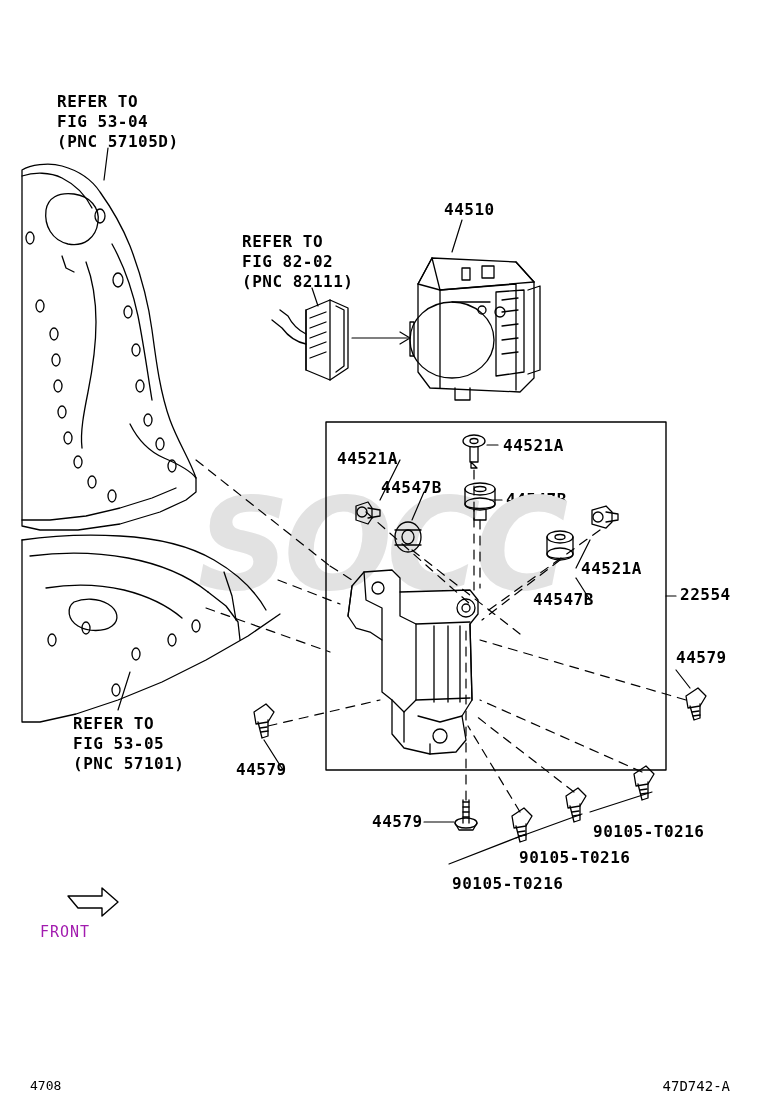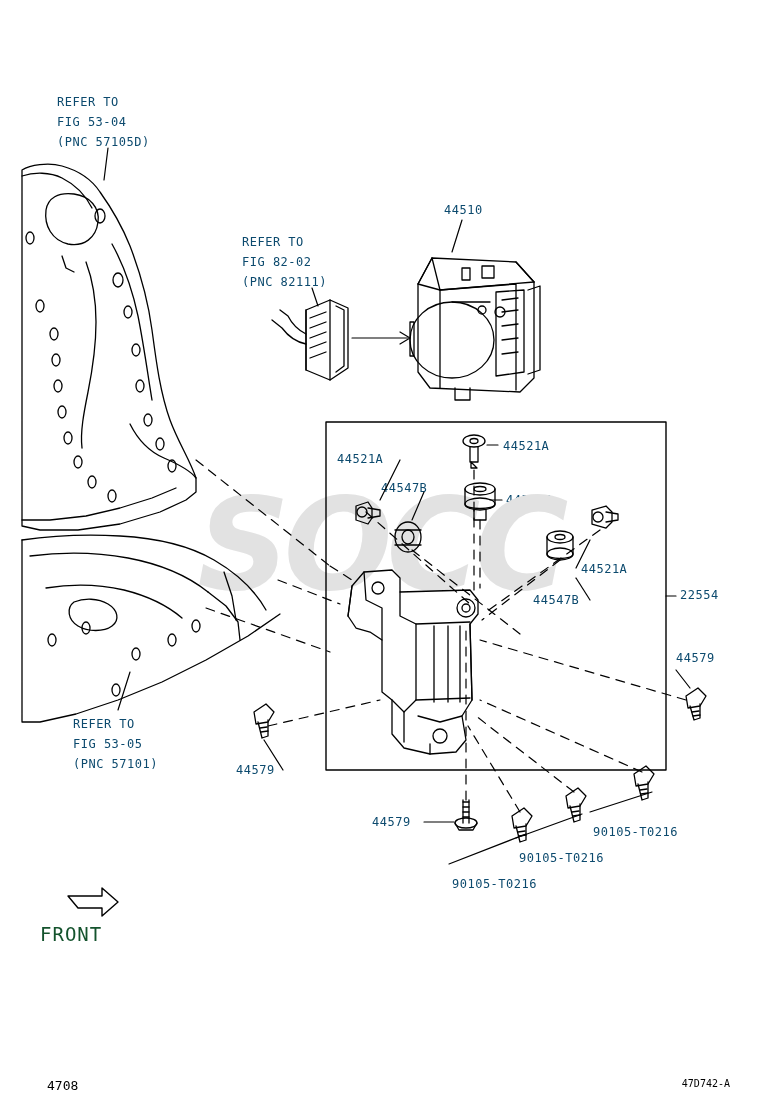--- a/index.html
+++ b/index.html
@@ -20,48 +20,48 @@
     width: 760px; height: 1112px;
   }
   svg.art {
     position: absolute;
     left: 0; top: 0;
     width: 760px; height: 1112px;
   }
   .lbl {
     position: absolute;
     font-family: "DejaVu Sans Mono", monospace;
-    font-size: 12px;
-    font-weight: normal;
+    font-size: 16px;
+    font-weight: bold;
     letter-spacing: 0.5px;
     line-height: 20px;
     white-space: pre;
-    color: #0c4a6e;
+    color: #000000;
   }
   .footer-left {
     position: absolute;
-    left: 47px; top: 1078px;
+    left: 30px; top: 1078px;
     font-size: 13px;
     font-family: "DejaVu Sans Mono", monospace;
     color: #000;
   }
   .footer-right {
     position: absolute;
     right: 30px; top: 1078px;
-    font-size: 10px;
+    font-size: 14px;
     font-family: "DejaVu Sans Mono", monospace;
     color: #000;
   }
   .front-lbl {
     position: absolute;
     left: 40px; top: 923px;
-    font-size: 19px;
+    font-size: 15px;
     font-family: "DejaVu Sans Mono", monospace;
     letter-spacing: 1px;
-    color: #14532d;
+    color: #a21caf;
   }
   .watermark {
     position: absolute;
     left: 0; top: 470px;
     width: 760px;
     text-align: center;
     font-family: "DejaVu Sans", sans-serif;
     font-size: 128px;
     font-weight: bold;
     font-style: italic;

